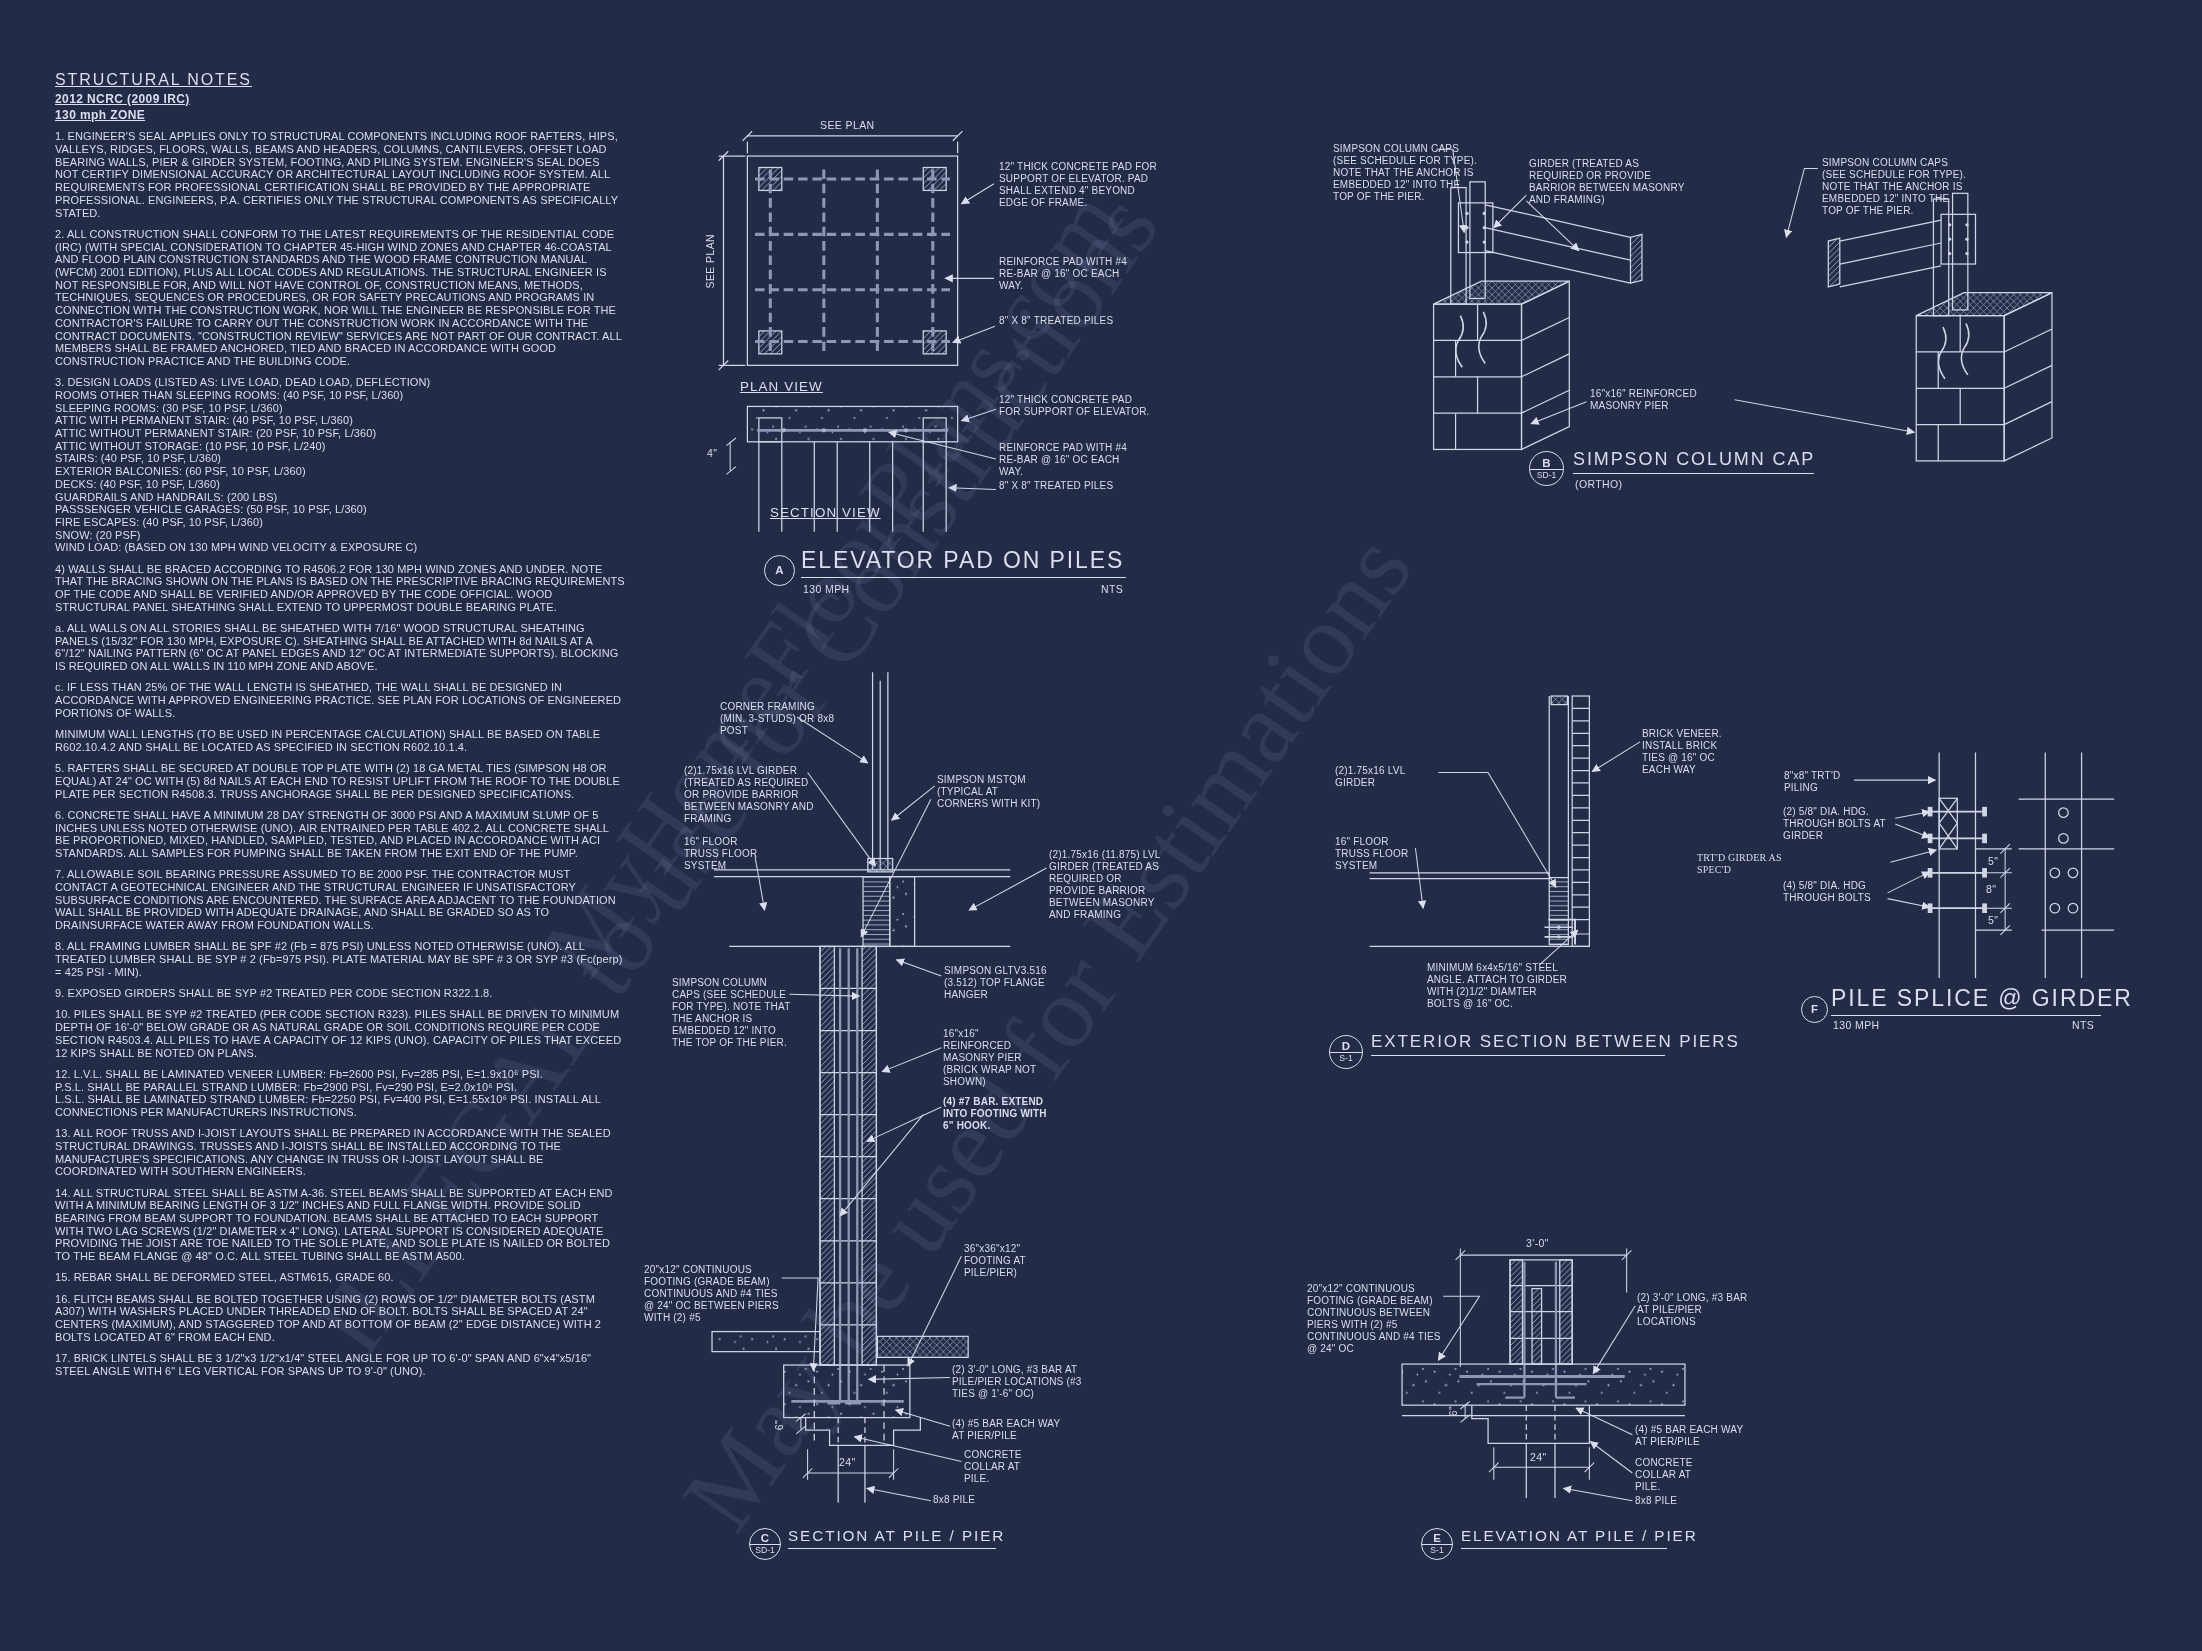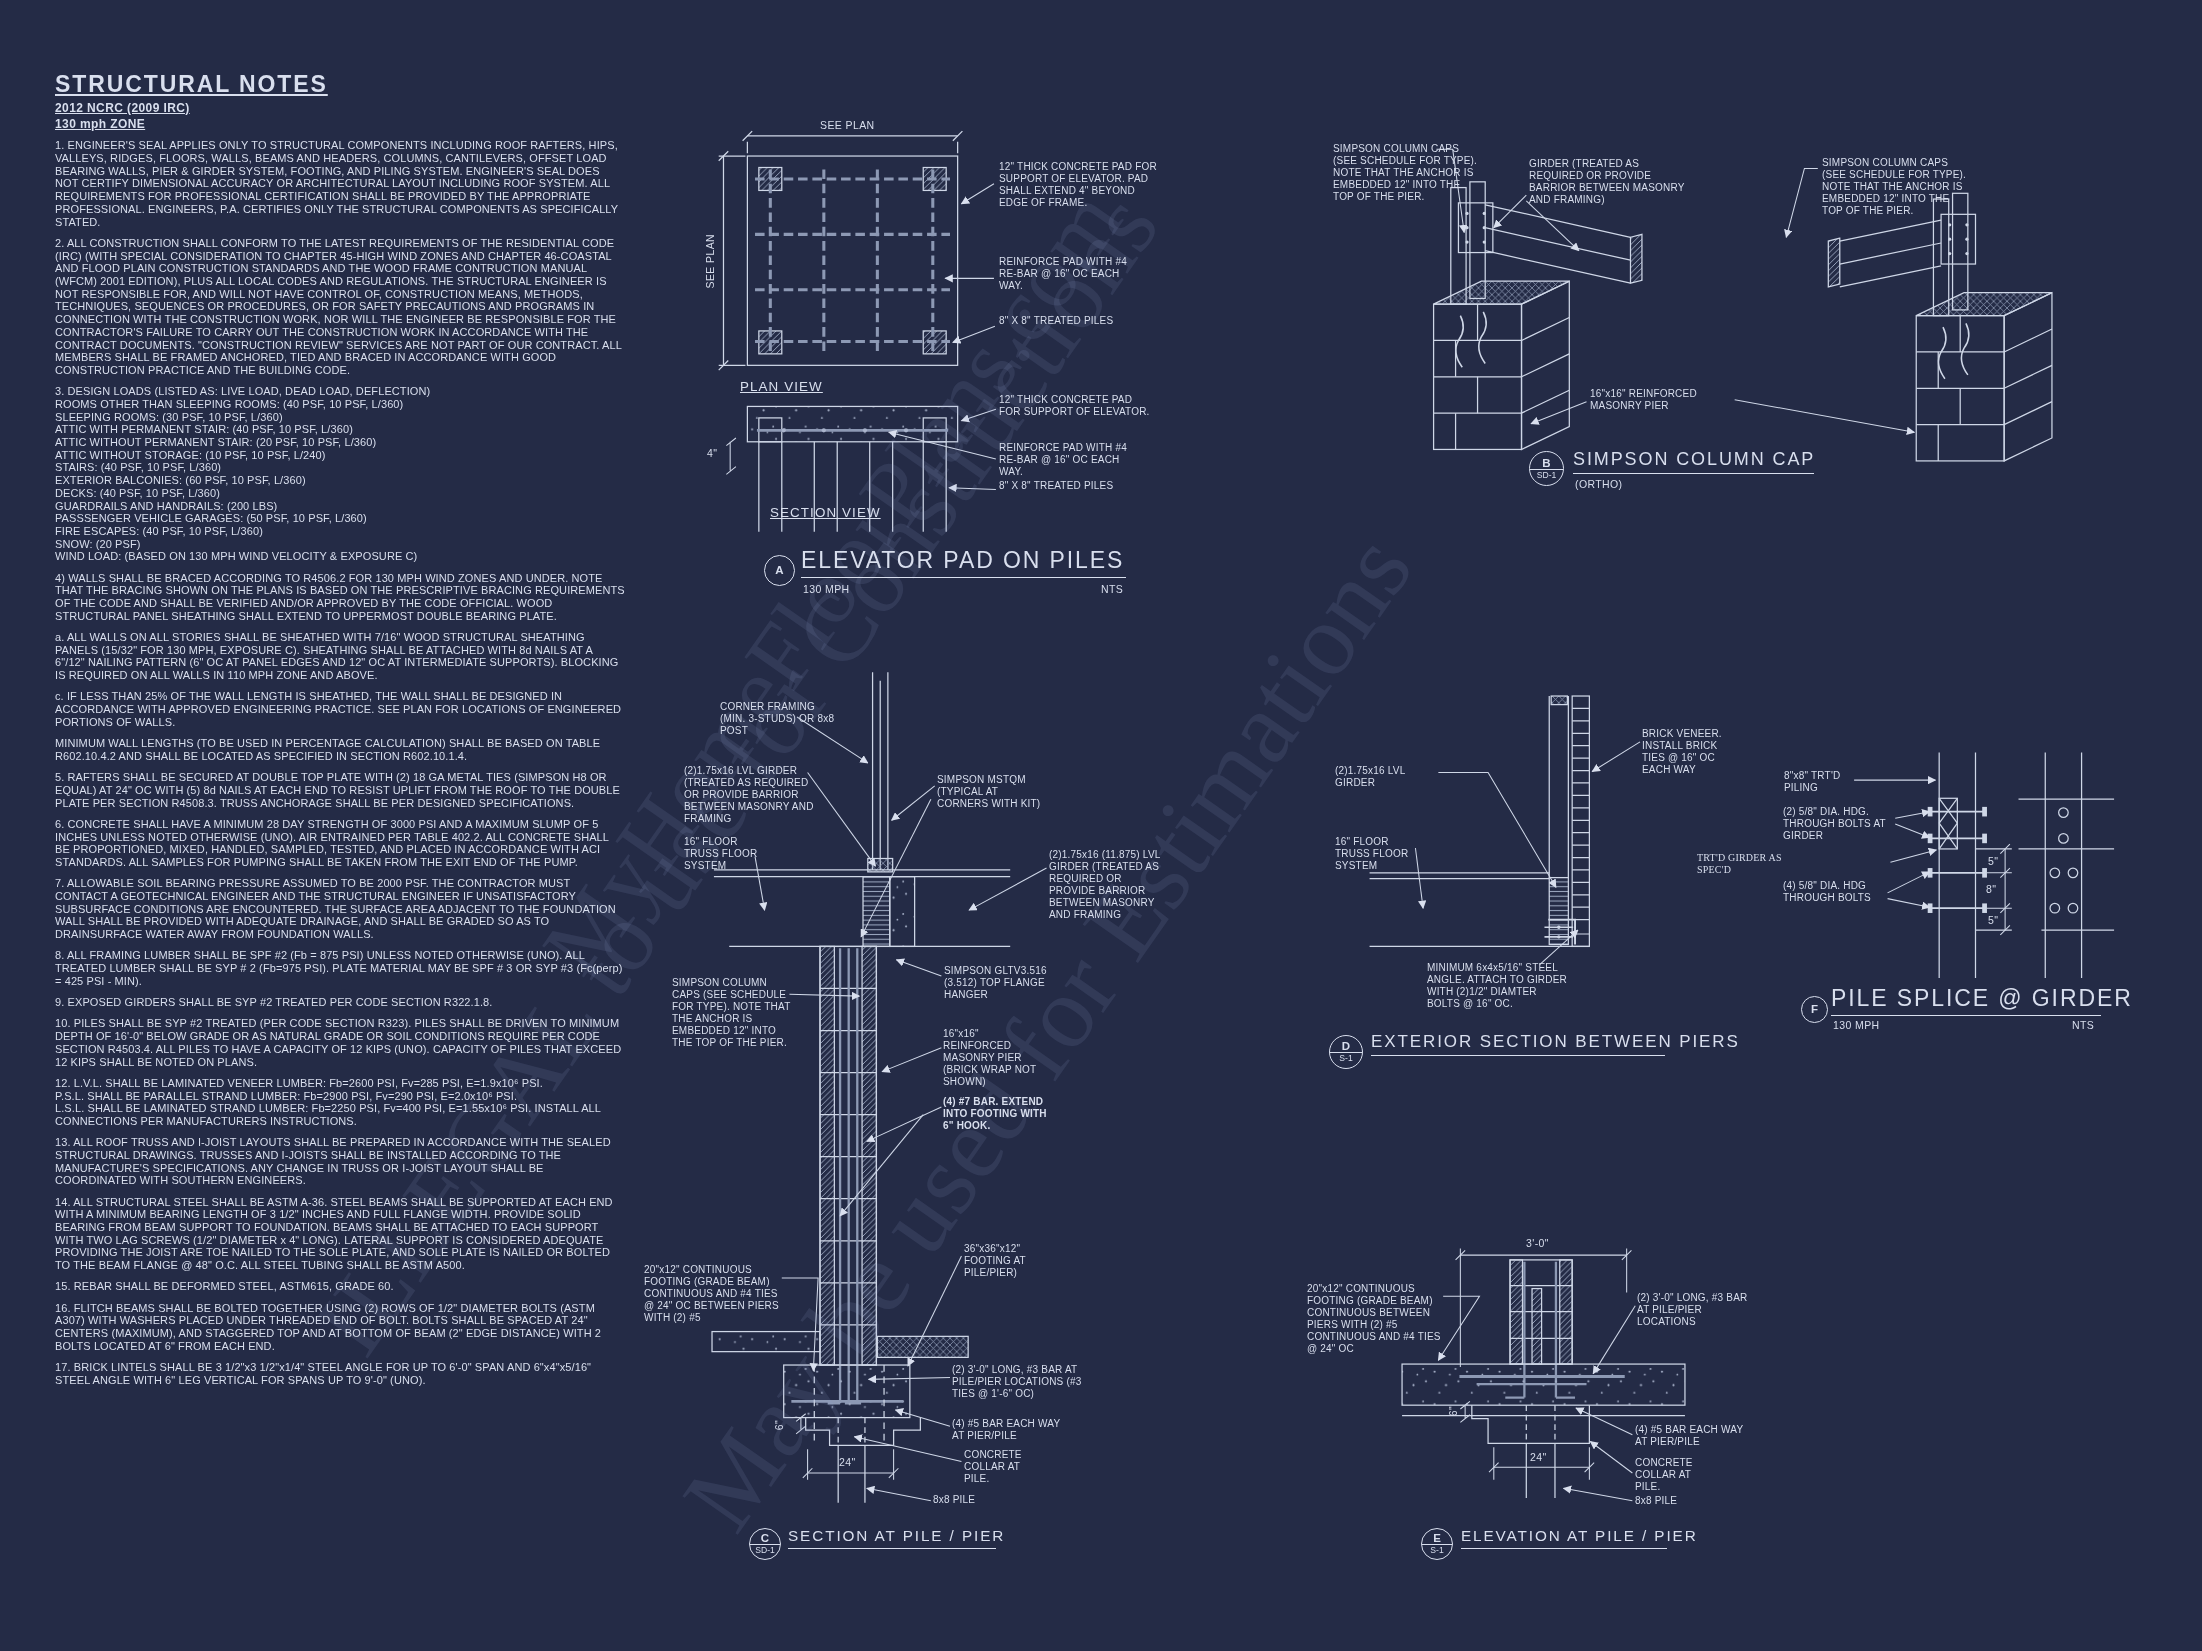--- a/index.html
+++ b/index.html
@@ -3,21 +3,21 @@
 <meta charset="utf-8">
 <style>
   html,body{margin:0;padding:0;background:#161c30;}
   .sheet{position:relative;width:2202px;height:1652px;background:#242b46;overflow:hidden;
          font-family:"Liberation Sans",sans-serif;color:#d9dfee;}
   svg.linework{position:absolute;left:0;top:0;}
   .wm{position:absolute;font-family:"Liberation Serif",serif;color:rgba(150,165,205,0.13);
       white-space:nowrap;transform:translate(-50%,-50%) rotate(-55deg);z-index:1;}
   
   .notes{position:absolute;left:55px;top:71px;width:570px;z-index:3;}
-  .notes .ntitle{font-size:23px;font-weight:bold;letter-spacing:1.9px;text-decoration:underline;margin:0 0 2.9px;}
+  .notes .ntitle{font-size:16px;font-weight:normal;letter-spacing:1.9px;text-decoration:underline;margin:0 0 2.9px;}
   .notes .nsub{font-size:12px;font-weight:bold;letter-spacing:0.4px;text-decoration:underline;margin:0 0 1.9px;}
   .notes .npara{font-size:11px;line-height:12.7px;letter-spacing:0.1px;margin:8.6px 0 0;white-space:pre-line;}
   
   .lbl{position:absolute;font-size:10px;line-height:12px;letter-spacing:0.2px;z-index:3;}
   .dim{position:absolute;font-size:10.5px;letter-spacing:0.4px;z-index:3;}
   .rot{transform:rotate(-90deg);transform-origin:center center;}
   .viewlbl{position:absolute;font-size:13.4px;letter-spacing:1.1px;text-decoration:underline;z-index:3;}
   
   .ttext{position:absolute;border-bottom:1.9px solid #d9dfee;padding-bottom:2.9px;letter-spacing:1.9px;
          white-space:nowrap;z-index:3;}

